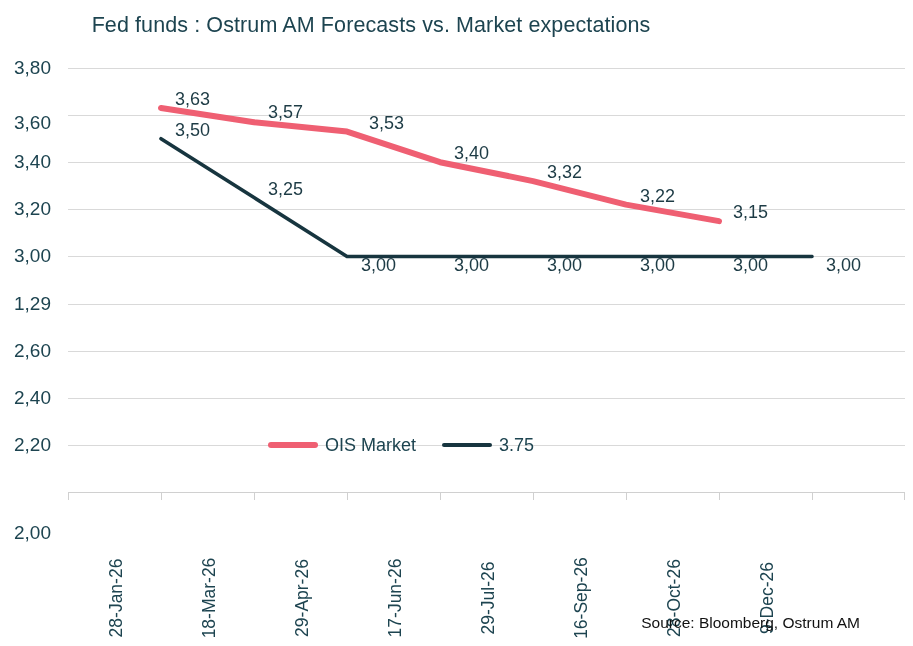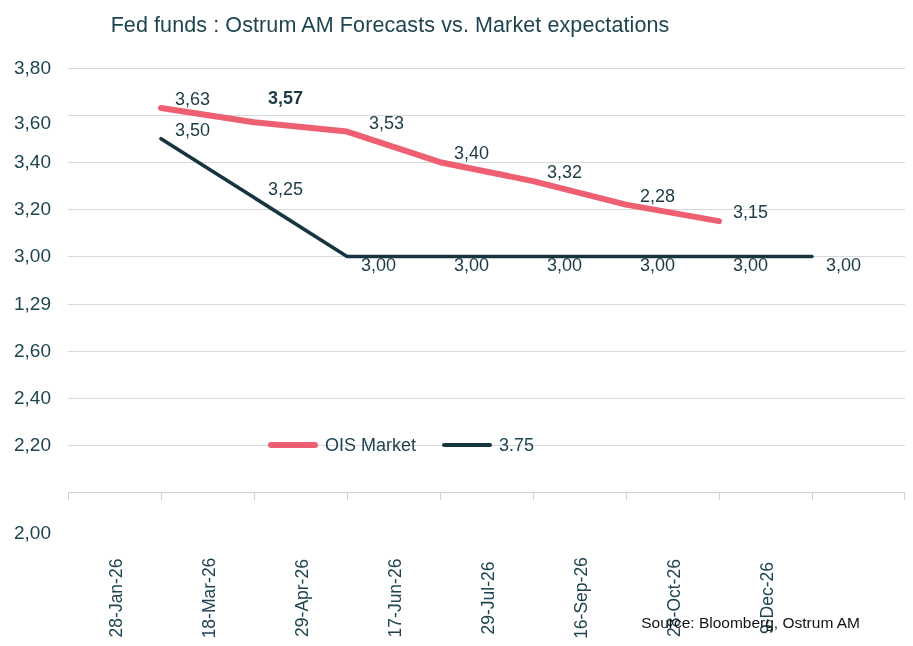--- a/index.html
+++ b/index.html
@@ -27,21 +27,20 @@
   #chart-title {
     position: absolute;
     left: 0;
     top: 13px;
     width: 742px;
     text-align: center;
     font-size: 21.5px;
     color: #1d4450;
     letter-spacing: 0.1px;
     white-space: nowrap;
-    padding-left: 19px;
   }
 
   
   #plot-area {
     position: absolute;
     left: 68px;
     top: 68px;
     width: 837px;
     height: 424px;
   }
@@ -203,25 +202,25 @@
         <div class="gridline" style="top: 329.778px;"></div>
         <div class="gridline" style="top: 376.889px;"></div>
         <div class="gridline" style="top: 424px;"></div>
       </div>
     <svg id="series-svg" viewBox="0 0 837 424" preserveAspectRatio="none">
         <polyline points="93,40.04444444444442 186,54.17777777777775 279,63.60000000000002 372,94.22222222222223 465,113.06666666666666 558,136.62222222222215 651,153.1111111111111" fill="none" stroke="#ef5f72" stroke-width="6" stroke-linecap="round" stroke-linejoin="round"></polyline>
         <polyline points="93,70.66666666666663 186,129.55555555555554 279,188.44444444444443 372,188.44444444444443 465,188.44444444444443 558,188.44444444444443 651,188.44444444444443 744,188.44444444444443" fill="none" stroke="#17353f" stroke-width="3.6" stroke-linecap="round" stroke-linejoin="round"></polyline>
       </svg>
     <div id="data-labels-layer">
         <div class="data-label" style="left: 107px; top: 31.0444px;">3,63</div>
-        <div class="data-label" style="left: 200px; top: 30px; font-weight: bold;">3,57</div>
+        <div class="data-label" style="left: 200px; top: 44px;">3,57</div>
         <div class="data-label" style="left: 293px; top: 54.6px; margin-left: 8px;">3,53</div>
         <div class="data-label" style="left: 386px; top: 85.2222px;">3,40</div>
         <div class="data-label" style="left: 479px; top: 104.067px;">3,32</div>
-        <div class="data-label" style="left: 572px; top: 127.622px;">2,28</div>
+        <div class="data-label" style="left: 572px; top: 127.622px;">3,22</div>
         <div class="data-label" style="left: 665px; top: 144.111px;">3,15</div>
         <div class="data-label" style="left: 107px; top: 61.6667px;">3,50</div>
         <div class="data-label" style="left: 200px; top: 120.556px;">3,25</div>
         <div class="data-label" style="left: 293px; top: 197.444px;">3,00</div>
         <div class="data-label" style="left: 386px; top: 197.444px;">3,00</div>
         <div class="data-label" style="left: 479px; top: 197.444px;">3,00</div>
         <div class="data-label" style="left: 572px; top: 197.444px;">3,00</div>
         <div class="data-label" style="left: 665px; top: 197.444px;">3,00</div>
         <div class="data-label" style="left: 758px; top: 197.444px;">3,00</div>
       </div>

